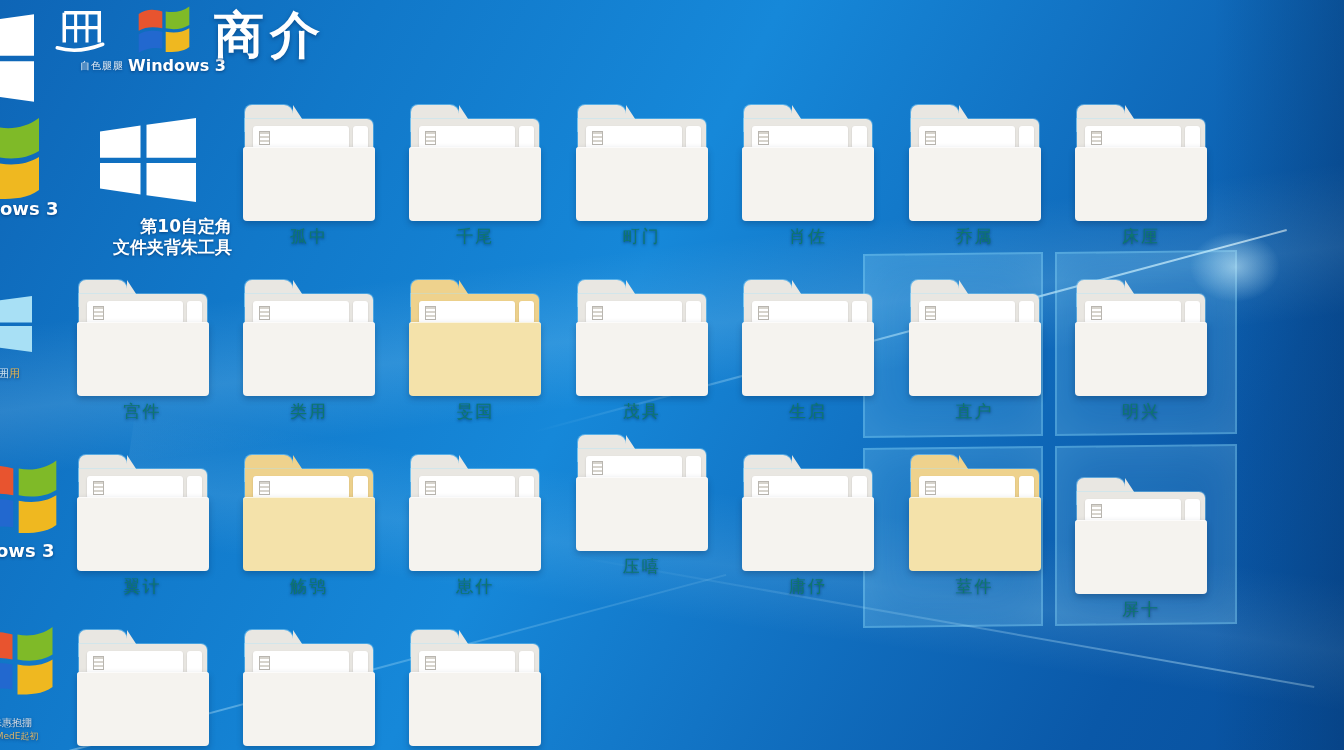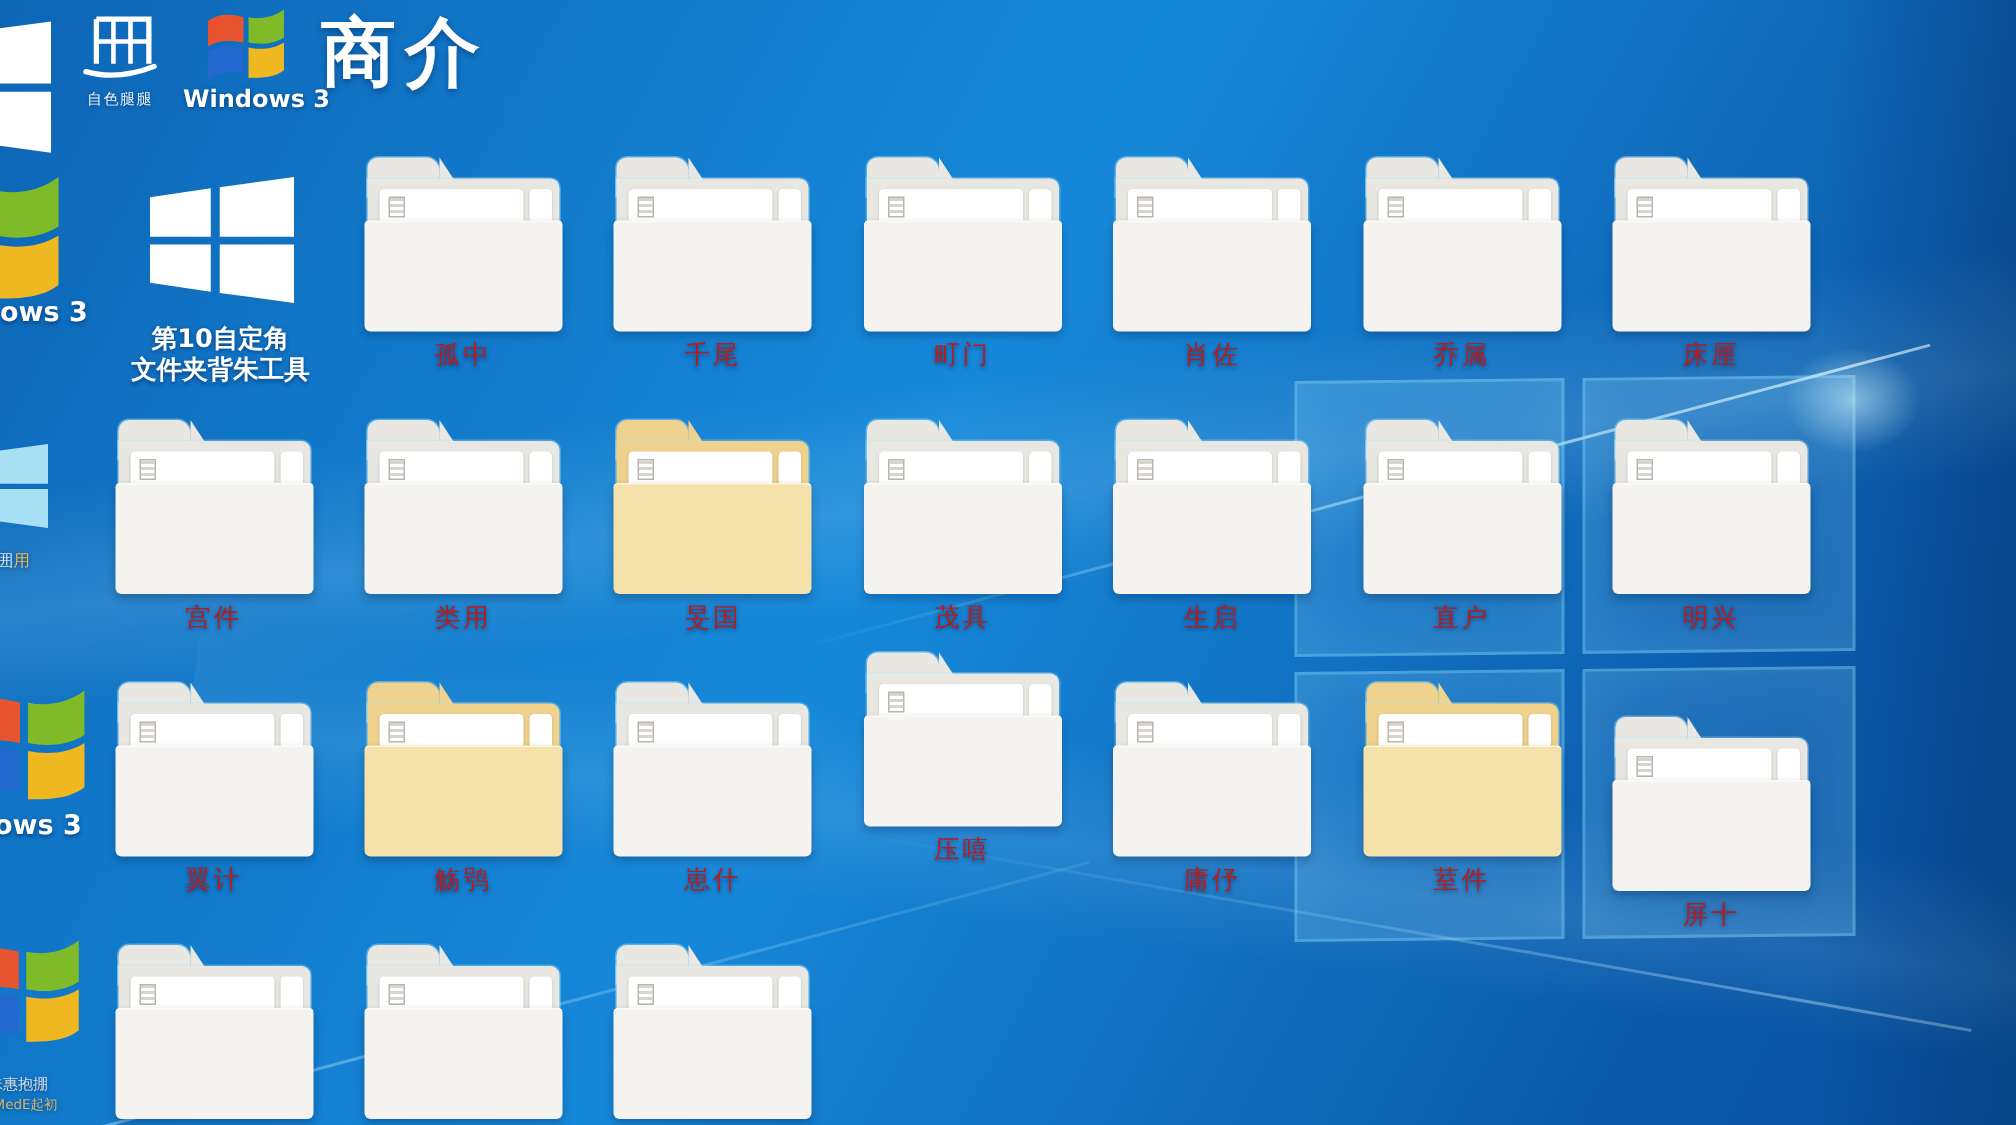--- a/index.html
+++ b/index.html
@@ -27,21 +27,21 @@
     border:2px solid rgba(150,225,255,0.35);
     box-shadow:inset 0 0 46px rgba(160,230,255,0.14);}
   .pane.tl{left:0;top:0;width:176px;height:180px;}
   .pane.tr{left:192px;top:0;width:178px;height:180px;}
   .pane.bl{left:0;top:194px;width:176px;height:176px;}
   .pane.br{left:192px;top:194px;width:178px;height:176px;}
   .corner-glow{position:absolute;left:1190px;top:232px;width:90px;height:70px;
     background:radial-gradient(closest-side,rgba(210,245,255,0.55),rgba(210,245,255,0));}
   
   .abs{position:absolute;text-align:right;}
-  .caption{color:#fff;text-align:center;text-shadow:0 1px 3px rgba(0,40,90,0.65);}
+  .caption{color:#fff;text-align:right;text-shadow:0 1px 3px rgba(0,40,90,0.65);}
   .page-title{left:214px;top:2px;font-size:50px;font-weight:bold;color:#fff;letter-spacing:6px;
     text-shadow:0 2px 4px rgba(0,40,90,0.5);}
   .windows-caption{left:116px;top:56px;width:110px;font-size:16px;font-weight:bold;}
   .gridlogo-caption{left:36px;top:59px;width:88px;font-size:10px;letter-spacing:1px;opacity:.9;}
   
   .lc-caption{font-size:18px;font-weight:bold;}
   .tiny1{left:-8px;top:716px;width:100px;font-size:10px;color:#d9dee4;text-align:left;}
   .tiny2{left:-8px;top:730px;width:110px;font-size:9px;color:#d9b66a;text-align:left;}
   .icon2-cap{left:-2px;top:366px;width:60px;font-size:11px;text-align:left;}
   .icon2-cap .c1{color:#cfe3f0;} .icon2-cap .c2{color:#e8b64f;}
@@ -60,21 +60,21 @@
     border-radius:0 6px 0 0;box-shadow:0 0 0 1px rgba(170,228,252,0.35);}
   .f-bar{position:absolute;left:10px;top:21px;right:26px;height:23px;background:#fff;
     border-radius:3px;box-shadow:0 1px 2px rgba(0,0,0,0.15);}
   .f-doc{position:absolute;left:6px;top:5px;width:9px;height:12px;border:1px solid #b9b6b0;
     background:repeating-linear-gradient(to bottom,#d7d4cd 0 2px,#fff 2px 4px);}
   .f-frag{position:absolute;right:7px;top:21px;width:15px;height:23px;background:#fff;
     border-radius:3px;box-shadow:0 1px 2px rgba(0,0,0,0.15);}
   .f-front{position:absolute;left:0;right:0;bottom:0;height:74px;background:var(--front);
     border-radius:3px 3px 4px 4px;
     box-shadow:0 3px 6px rgba(0,30,70,0.28),inset 0 1px 0 rgba(255,255,255,0.65);}
-  .flabel{position:absolute;top:120px;left:0;width:164px;text-align:center;color:#b91c1c;
+  .flabel{position:absolute;top:120px;left:0;width:164px;text-align:center;color:#0f766e;
     font-size:17px;letter-spacing:2px;text-shadow:0 1px 3px rgba(0,40,90,0.7);}
   svg{display:block;}
 </style>
 </head>
 <body>
 
 <svg width="0" height="0" style="position:absolute">
   <defs>
     <symbol id="winflag" viewBox="0 0 64 64">
       <path d="M0 13 L27 9 V30.5 H0 Z"></path>

